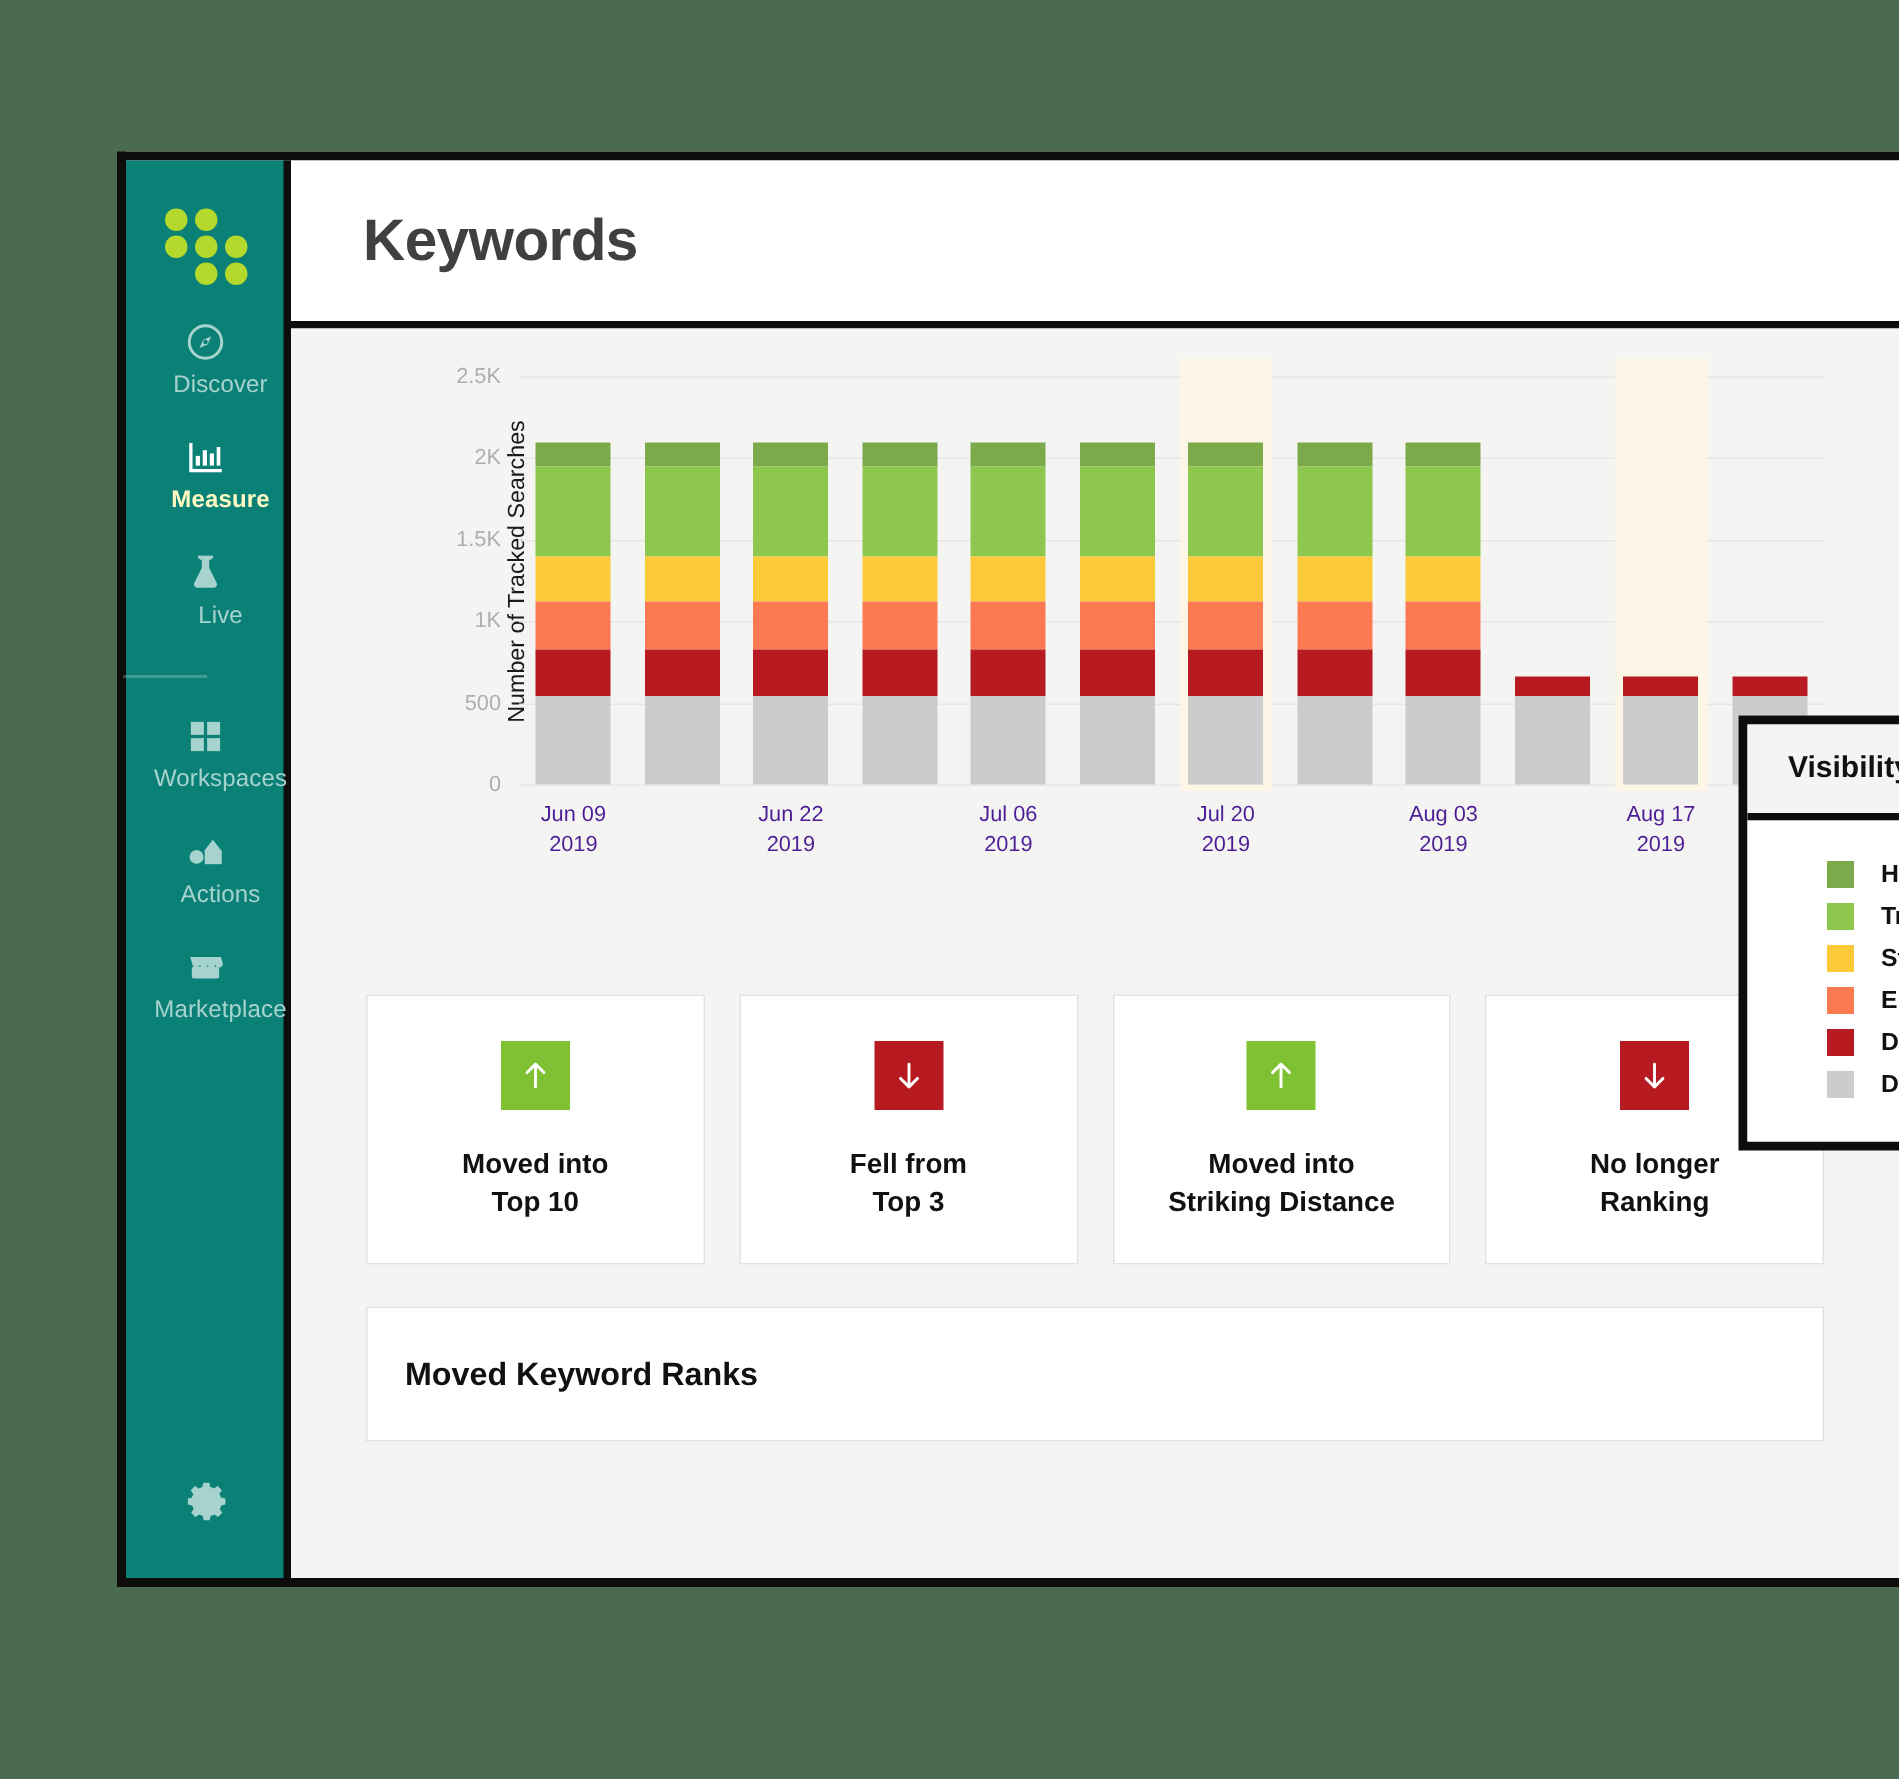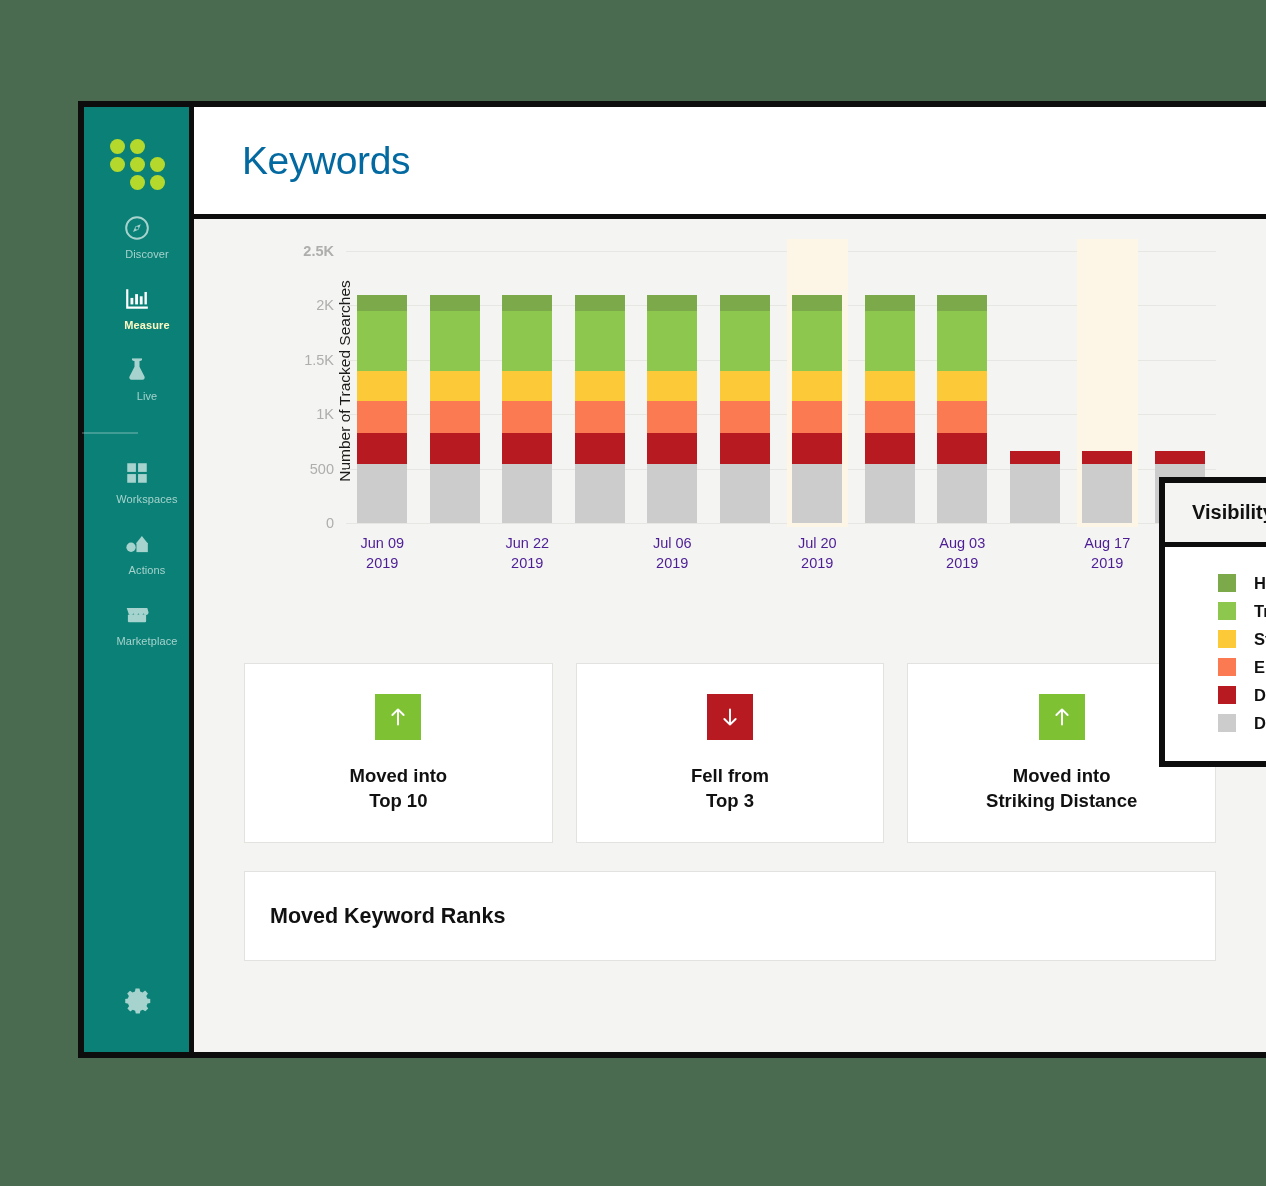--- a/index.html
+++ b/index.html
@@ -42,21 +42,21 @@
   .nav-item {
     margin-top: 26px;
     width: 110px;
     display: flex; flex-direction: column;
     align-items: center;
     cursor: pointer;
   }
   .nav-icon { height: 26px; display:flex; align-items:center; justify-content:center; }
   .nav-label {
     margin-top: 7px;
-    font-size: 11px;
+    font-size: 16px;
     letter-spacing: .1px;
     color: #a7d3ce;
     padding-left: 21px;
   }
   .nav-item.active .nav-label { color: #fef9c3; font-weight: bold; }
   #nav-divider {
     margin: 30px 0 4px 0;
     width: 56px; height: 2px;
     background: rgba(255,255,255,.22);
   }
@@ -73,22 +73,22 @@
   #page-header {
     height: 112px;
     background: #ffffff;
     border-bottom: 5px solid #0d0d0d;
     display: flex; align-items: center;
     padding-left: 48px;
     flex: 0 0 112px;
   }
   #page-title {
     font-size: 39px;
-    font-weight: normal;
-    color: #0369a1;
+    font-weight: bold;
+    color: #404040;
     letter-spacing: -.4px;
   }
 
   #content {
     flex: 1 1 auto;
     background: #f4f4f2;
     position: relative;
     padding: 0 50px;
     overflow: hidden;
   }
@@ -323,21 +323,21 @@
               <div class="ytick" style="top: 272px;">0</div>
               <div class="gridline" style="top: 217.6px;"></div>
               <div class="ytick" style="top: 217.6px;">500</div>
               <div class="gridline" style="top: 163.2px;"></div>
               <div class="ytick" style="top: 163.2px;">1K</div>
               <div class="gridline" style="top: 108.8px;"></div>
               <div class="ytick" style="top: 108.8px;">1.5K</div>
               <div class="gridline" style="top: 54.4px;"></div>
               <div class="ytick" style="top: 54.4px;">2K</div>
               <div class="gridline" style="top: 0px;"></div>
-              <div class="ytick" style="top: 0px; font-weight: bold;">2.5K</div>
+              <div class="ytick" style="top: 0px;">2.5K</div>
             </div>
           <div id="bars">
               <div class="bar-slot">
                 <div class="bar">
                   <div class="seg" style="height: 59.296px; background: rgb(204, 204, 204);"></div>
                   <div class="seg" style="height: 31.008px; background: rgb(184, 26, 34);"></div>
                   <div class="seg" style="height: 31.552px; background: rgb(252, 122, 81);"></div>
                   <div class="seg" style="height: 30.464px; background: rgb(252, 201, 56);"></div>
                   <div class="seg" style="height: 59.296px; background: rgb(141, 199, 78);"></div>
                   <div class="seg" style="height: 16.864px; background: rgb(124, 170, 74);"></div>
@@ -530,20 +530,29 @@
           </div>
           <div class="card">
             <span class="card-icon" style="background:#7ec234">
               <svg width="26" height="26" viewBox="0 0 24 24">
                 <path d="M12 5v14M12 5l-5.2 5.2M12 5l5.2 5.2" fill="none" stroke="#fff" stroke-width="1.8" stroke-linecap="round"></path>
               </svg>
             </span>
             <span class="card-label">Moved into
 Striking Distance</span>
           </div>
+          <div class="card">
+            <span class="card-icon" style="background:#b81a22">
+              <svg width="26" height="26" viewBox="0 0 24 24">
+                <path d="M12 19V5M12 19l-5.2-5.2M12 19l5.2-5.2" fill="none" stroke="#fff" stroke-width="1.8" stroke-linecap="round"></path>
+              </svg>
+            </span>
+            <span class="card-label">No longer
+Ranking</span>
+          </div>
         </div>
 
       <section id="ranks-panel">
         <div id="ranks-title">Moved Keyword Ranks</div>
       </section>
 
     </main>
   </div>
 </div>
 

